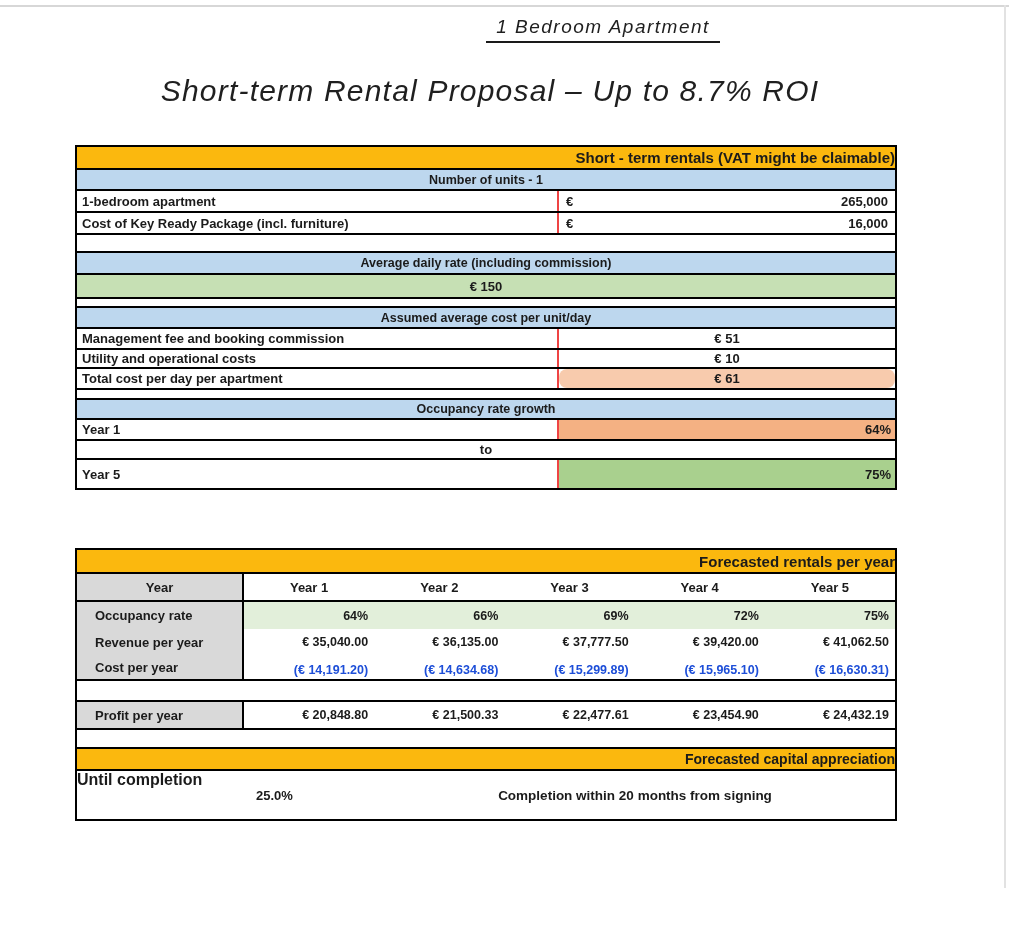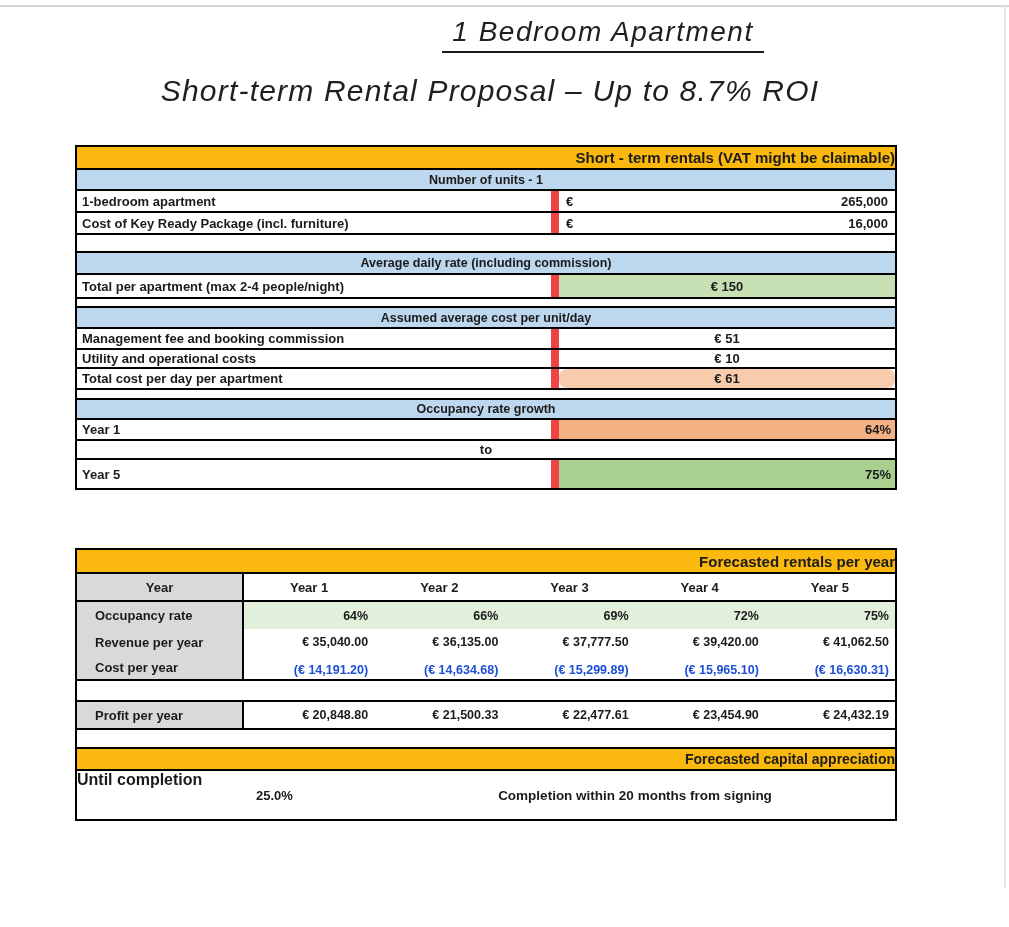--- a/index.html
+++ b/index.html
@@ -6,30 +6,30 @@
   html,body { background:#ffffff; }
   body { font-family:"Liberation Sans", sans-serif; color:#1b1b1b; }
   .page { position:relative; width:1009px; height:927px; background:#fff; overflow:hidden; }
 
   
   .page-top-line { position:absolute; left:0; top:5px; width:1009px; height:2px; background:#d7d7d7; }
   .page-right-line { position:absolute; left:1004px; top:5px; width:2px; height:883px; background:#e2e2e2; }
 
   
   .doc-title-wrap { position:absolute; left:300px; top:16px; width:606px; text-align:center; }
-  .doc-title { display:inline-block; font-style:italic; font-weight:300; font-size:28px; letter-spacing:1.5px; color:#1f1f1f; padding:0 10px 3px 10px; border-bottom:2.5px solid #1a1a1a; }
+  .doc-title { display:inline-block; font-style:italic; font-weight:300; font-size:19px; letter-spacing:1.5px; color:#1f1f1f; padding:0 10px 3px 10px; border-bottom:2.5px solid #1a1a1a; }
   .doc-subtitle { position:absolute; left:75px; top:74px; width:830px; text-align:center; font-style:italic; font-weight:300; font-size:30px; letter-spacing:1.2px; color:#1f1f1f; }
 
   
   .tbl { position:absolute; left:75px; width:822px; border:2px solid #000; background:#fff; display:flex; flex-direction:column; font-weight:bold; }
   .row { display:flex; border-bottom:2px solid #000; align-items:center; }
   .row:last-child { border-bottom:none; }
   .gold  { background:#fbb80e; justify-content:flex-end; font-size:15px; }
   .blue  { background:#bdd7ee; justify-content:center; font-size:12.5px; }
-  .label-cell { width:482px; border-right:8px solid #ef4444; height:100%; display:flex; align-items:center; padding-left:5px; font-size:13px; }
+  .label-cell { width:482px; border-right:2px solid #ef4444; height:100%; display:flex; align-items:center; padding-left:5px; font-size:13px; }
   .value-cell { flex:1; height:100%; display:flex; align-items:center; font-size:13px; }
   .value-cell.split { justify-content:space-between; padding:0 7px; }
   .value-cell.center { justify-content:center; }
   .value-cell.right { justify-content:flex-end; padding-right:4px; }
   .spacer { background:#fff; }
   .to-row { justify-content:center; font-size:13px; }
 
   .bg-green  { background:#c6e0b4; }
   .bg-peachL { background:#f8cbad;border-radius:8px; }
   .bg-peachD { background:#f4b183; }
@@ -80,21 +80,20 @@
       <div class="value-cell split">
         <span>€</span>
         <span>16,000</span>
       </div>
     </div>
     <div class="row spacer" style="height:18px;"></div>
     <div class="row blue" style="height:22px;">
       <span>Average daily rate (including commission)</span>
     </div>
     <div class="row" style="height:24px;">
-      <div class="label-cell">Total per apartment (max 2-4 people/night)</div>
       <div class="value-cell center bg-green">€ 150</div>
     </div>
     <div class="row spacer" style="height:9px;"></div>
     <div class="row blue" style="height:21px;">
       <span>Assumed average cost per unit/day</span>
     </div>
     <div class="row" style="height:21px;">
       <div class="label-cell">Management fee and booking commission</div>
       <div class="value-cell center">€ 51</div>
     </div>

